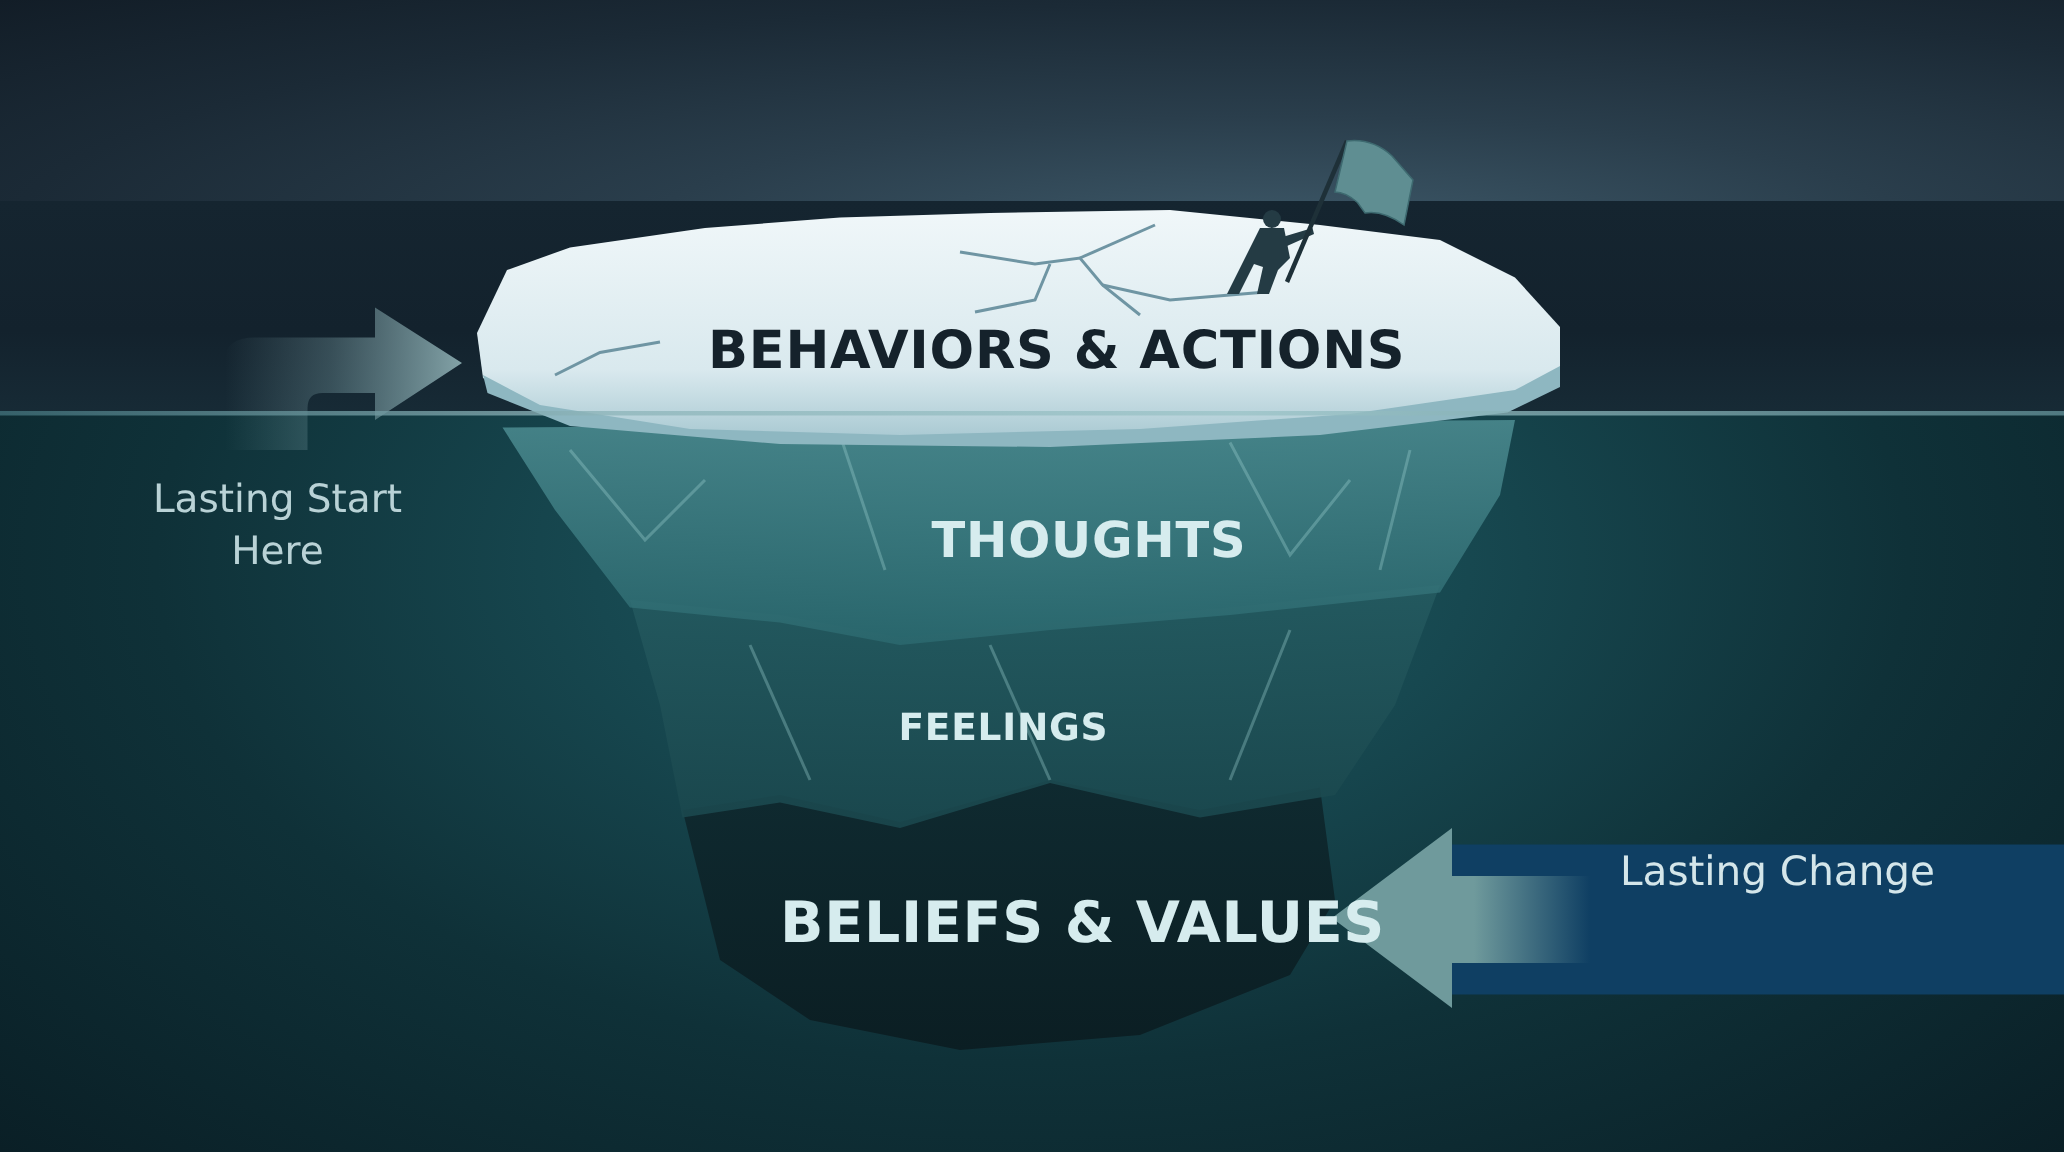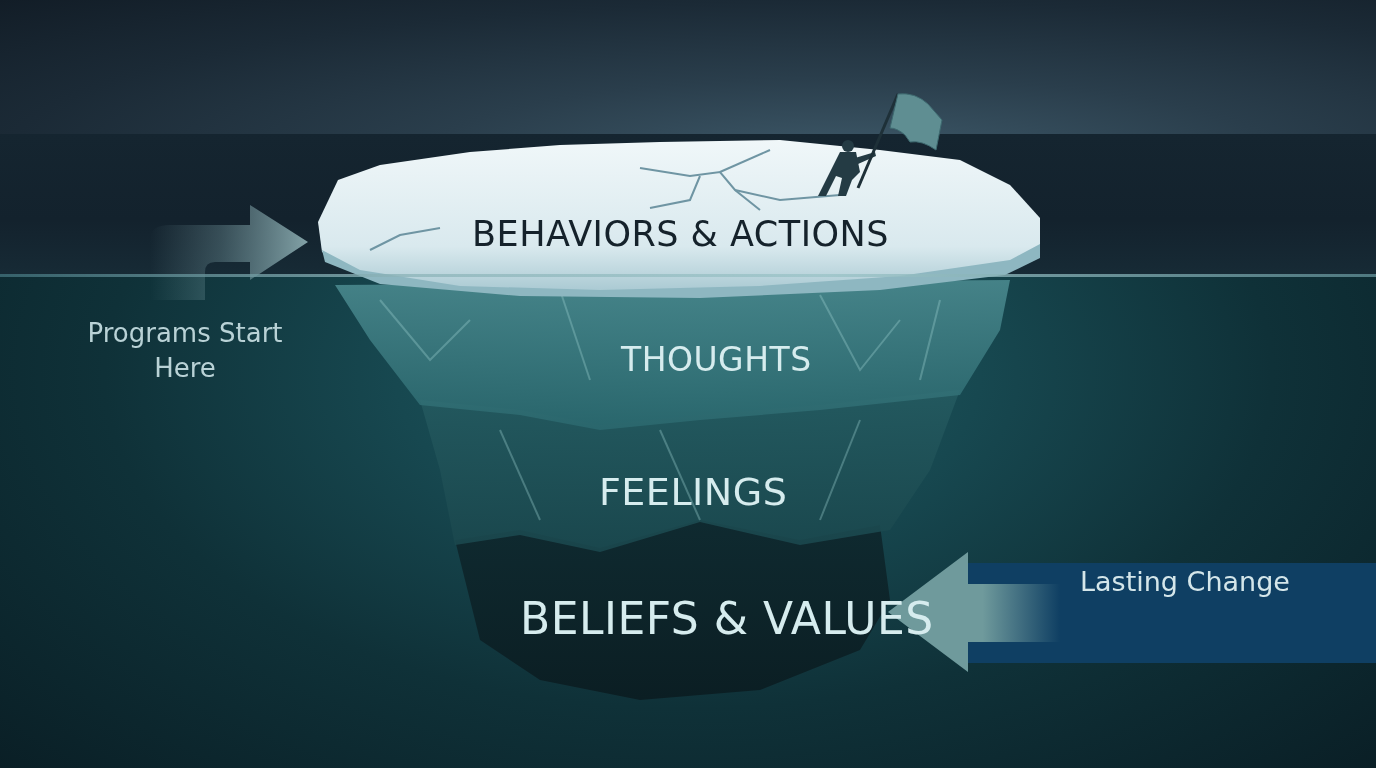--- a/index.html
+++ b/index.html
@@ -8,25 +8,25 @@
     font-family: "DejaVu Sans", "Liberation Sans", sans-serif; }
   .sky { position: absolute; left: 0; top: 0; width: 1376px; height: 140px;
     background: radial-gradient(ellipse at 62% 110%, #3d5868 0%, #2a3e4c 35%, #1b2a36 70%, #121d27 100%); }
   .sea-surface { position: absolute; left: 0; top: 134px; width: 1376px; height: 144px;
     background: linear-gradient(180deg, #152530 0%, #13222d 60%, #172b36 100%); }
   .underwater { position: absolute; left: 0; top: 276px; width: 1376px; height: 492px;
     background: radial-gradient(ellipse at 50% 20%, #1f5d63 0%, #174850 30%, #0f3138 60%, #0a1f26 100%); }
   .waterline { position: absolute; left: 0; top: 274px; width: 1376px; height: 3px;
     background: linear-gradient(90deg, #3f6f78, #8fb6bb 30%, #9cc4c8 60%, #5f8d94); opacity: .8; }
   svg.art { position: absolute; left: 0; top: 0; }
-  .label { position: absolute; font-weight: normal; letter-spacing: .5px; white-space: nowrap; }
+  .label { position: absolute; font-weight: bold; letter-spacing: .5px; white-space: nowrap; }
   .lbl-behaviors { left: 472px; top: 214px; font-size: 35px; color: #15222b; }
   .lbl-thoughts { left: 585px; top: 340px; font-size: 33px; color: #d6ecee; margin-left: 36px; }
-  .lbl-feelings { left: 599px; top: 470px; font-size: 38px; color: #d6ecee; }
-  .lbl-beliefs { left: 520px; top: 593px; font-size: 44px; color: #d6ecee; }
+  .lbl-feelings { left: 599px; top: 470px; font-size: 25px; color: #d6ecee; }
+  .lbl-beliefs { left: 520px; top: 593px; font-size: 38px; color: #d6ecee; }
   .left-note { position: absolute; left: 60px; top: 316px; width: 250px; text-align: center;
     font-size: 26px; line-height: 35px; color: #b9d2d6; }
   .right-note { position: absolute; left: 1080px; top: 564px; font-size: 27px; line-height: 35px; color: #d4e6ea; }
   .right-note .strong { font-weight: bold; display: block; }
 </style>
 </head>
 <body>
 
 <div class="scene">
   <div class="sky"></div>
@@ -102,20 +102,20 @@
   </svg>
 
   <div class="waterline"></div>
 
   <div class="label lbl-behaviors">BEHAVIORS &amp; ACTIONS</div>
   <div class="label lbl-thoughts">THOUGHTS</div>
   <div class="label lbl-feelings">FEELINGS</div>
   <div class="label lbl-beliefs">BELIEFS &amp; VALUES</div>
 
   <div class="left-note">
-    <div>Programs Start</div>
+    <div>Lasting Start</div>
     <div>Here</div>
   </div>
 
   <div class="right-note">
     <span>Lasting Change</span>
   </div>
 </div>
 
 </body></html>

